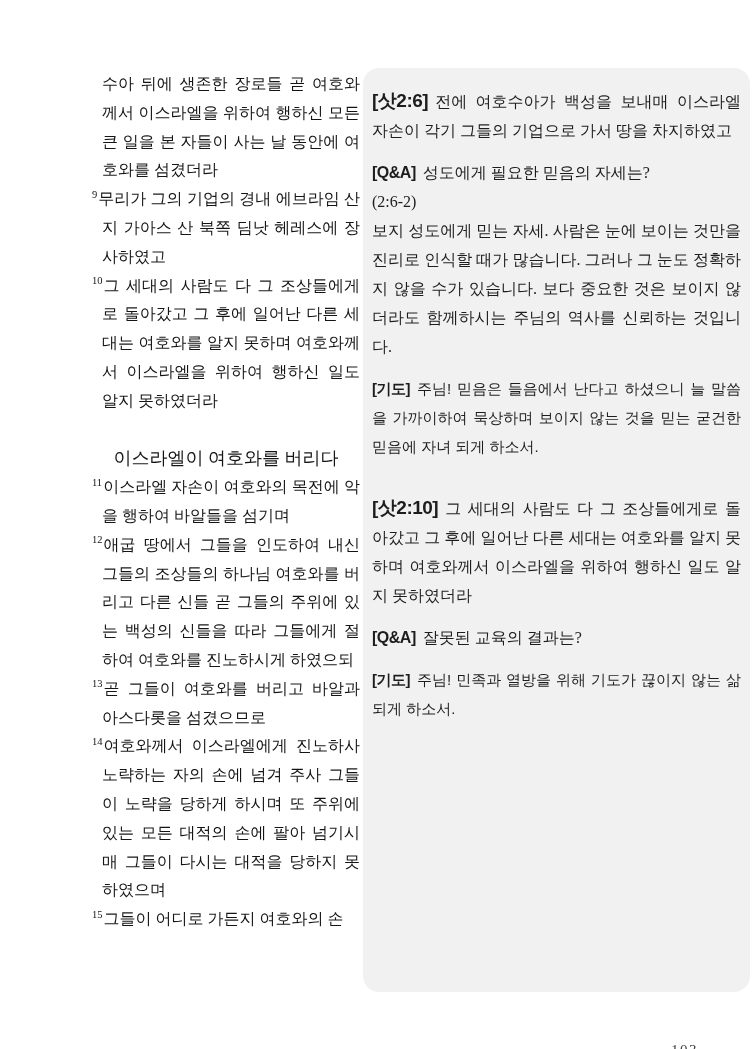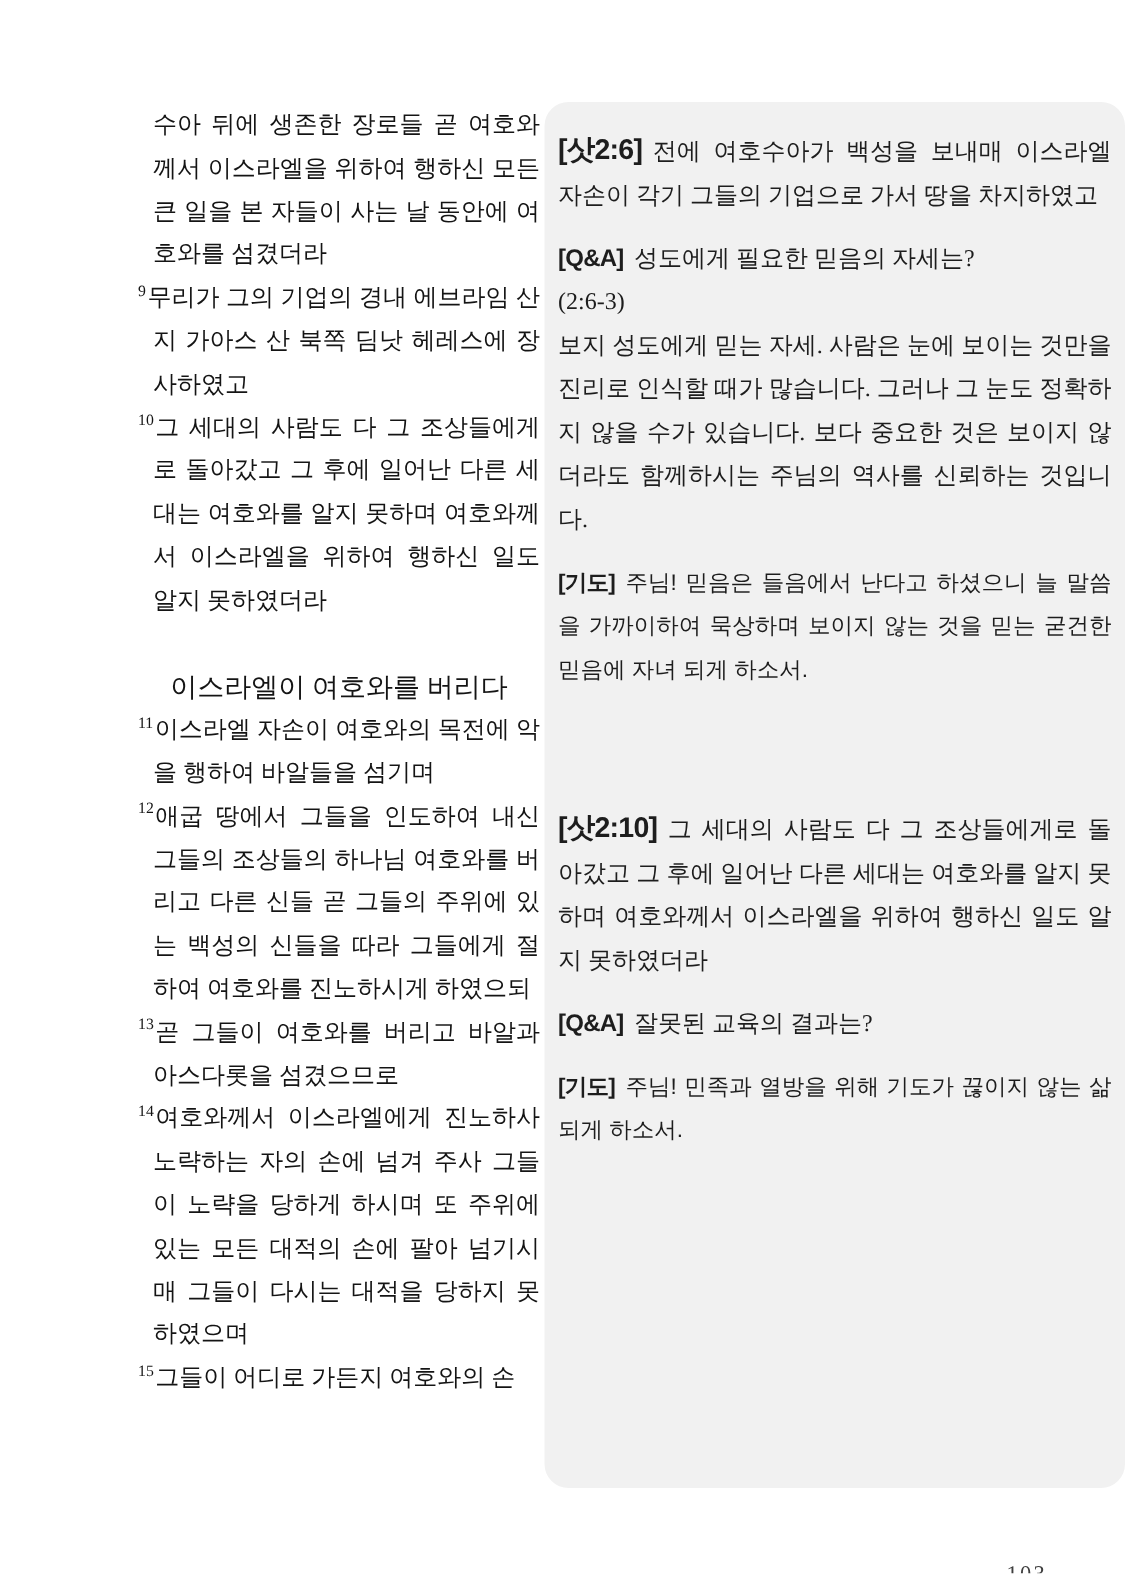--- a/index.html
+++ b/index.html
@@ -32,21 +32,21 @@
   }
   .comm{margin:0 0 13px 0;}
   .comm p{margin:0;}
   .tag{
     font-family:"Liberation Sans","DejaVu Sans",sans-serif;
     font-weight:bold;margin-right:7px;letter-spacing:-0.5px;white-space:nowrap;
   }
   .vtag{font-size:19px;}
   .qa .ref{line-height:29px;}
   .prayer{font-family:"Liberation Sans","DejaVu Sans",sans-serif;font-size:15px;}
-  .grp2{margin-top:77px;}
+  .grp2{margin-top:32px;}
   
   .page-num{
     position:absolute;left:668px;top:1042px;
     font-size:15px;color:#3f3f3f;letter-spacing:1.5px;
     border-bottom:1.5px solid #6f6f6f;padding:0 3px 1px 3px;
     font-family:"Liberation Serif","DejaVu Serif",serif;
   }
 </style>
 </head>
 <body>
@@ -68,21 +68,21 @@
   </div>
 
   <aside class="panel">
 
     <section class="grp">
       <div class="comm">
         <p><strong class="tag vtag">[삿2:6]</strong><span>전에 여호수아가 백성을 보내매 이스라엘 자손이 각기 그들의 기업으로 가서 땅을 차지하였고</span></p>
       </div>
       <div class="comm qa">
         <p><strong class="tag">[Q&amp;A]</strong><span>성도에게 필요한 믿음의 자세는?</span></p>
-        <p class="ref">(2:6-3)</p>
+        <p class="ref">(2:6-2)</p>
         <p class="ans">보지 성도에게 믿는 자세. 사람은 눈에 보이는 것만을 진리로 인식할 때가 많습니다. 그러나 그 눈도 정확하지 않을 수가 있습니다. 보다 중요한 것은 보이지 않더라도 함께하시는 주님의 역사를 신뢰하는 것입니다.</p>
       </div>
       <div class="comm prayer">
         <p><strong class="tag">[기도]</strong><span>주님! 믿음은 들음에서 난다고 하셨으니 늘 말씀을 가까이하여 묵상하며 보이지 않는 것을 믿는 굳건한 믿음에 자녀 되게 하소서.</span></p>
       </div>
     </section>
 
     <section class="grp grp2">
       <div class="comm">
         <p><strong class="tag vtag">[삿2:10]</strong><span>그 세대의 사람도 다 그 조상들에게로 돌아갔고 그 후에 일어난 다른 세대는 여호와를 알지 못하며 여호와께서 이스라엘을 위하여 행하신 일도 알지 못하였더라</span></p>

